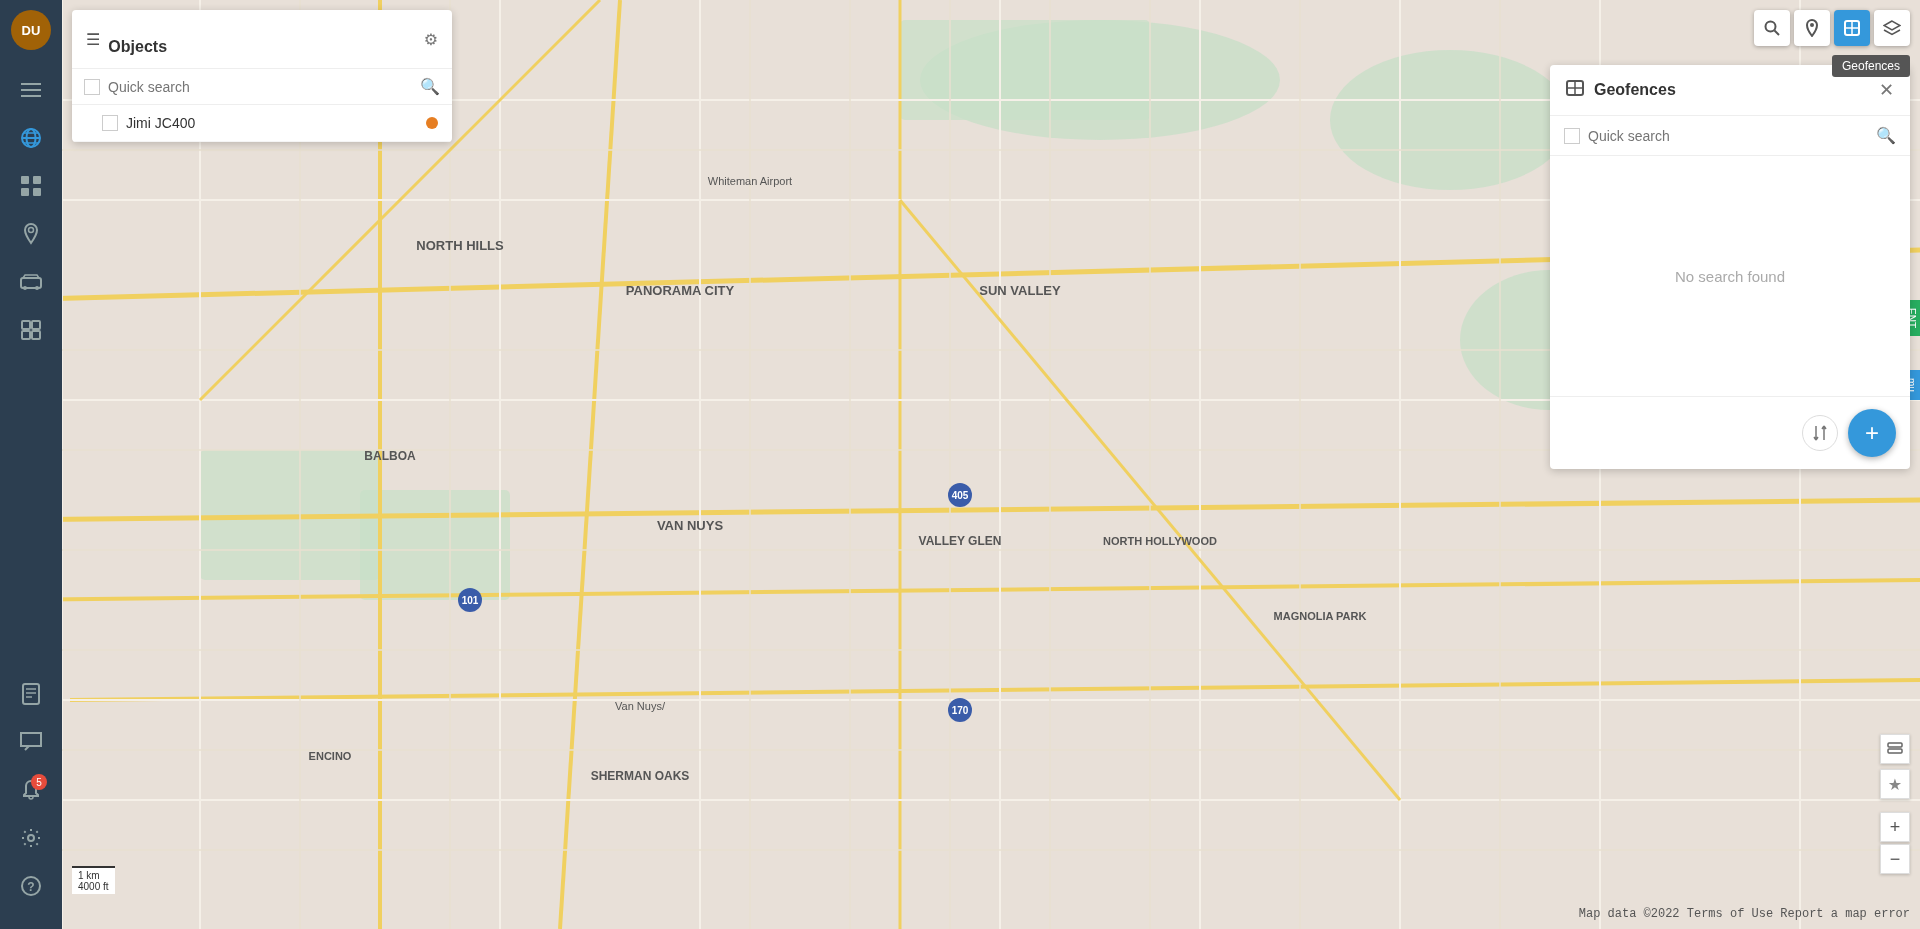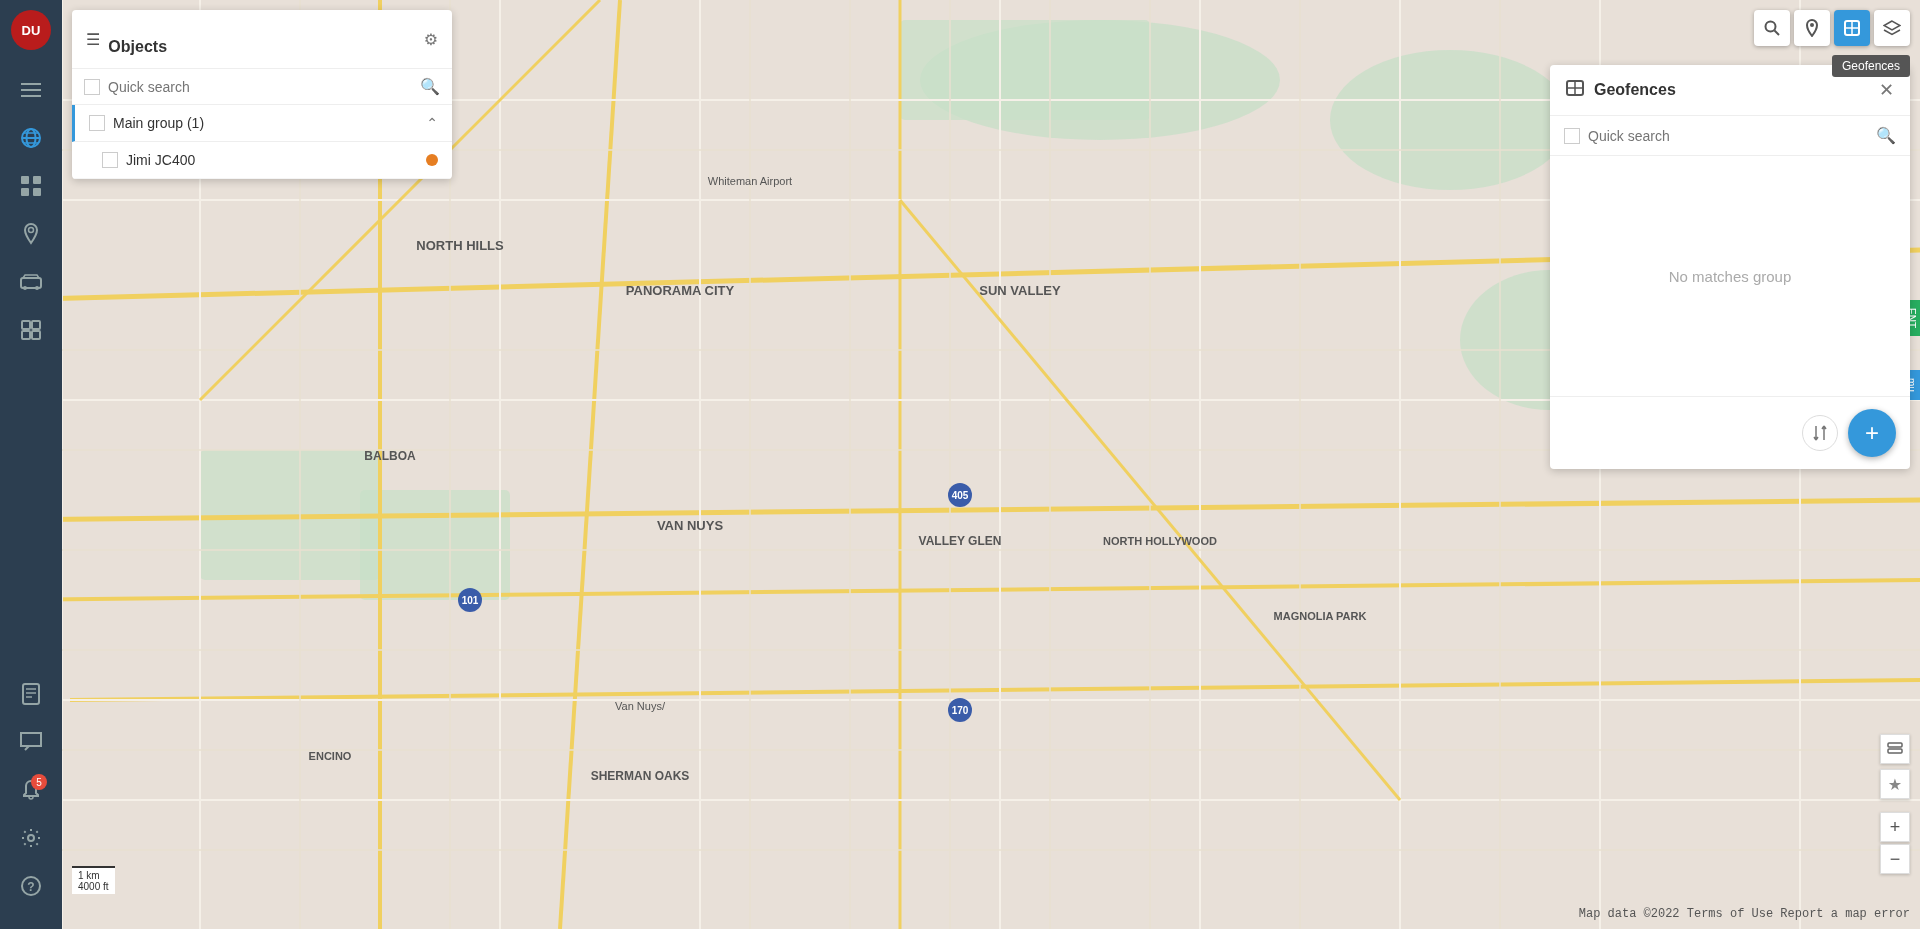--- a/index.html
+++ b/index.html
@@ -31,21 +31,21 @@
       display: flex;
       flex-direction: column;
       align-items: center;
       padding-top: 10px;
       z-index: 100;
     }
 
     .sidebar-avatar {
       width: 40px; height: 40px;
       border-radius: 50%;
-      background: #b91c1c;
+      background: #a16207;
       color: white;
       display: flex; align-items: center; justify-content: center;
       font-size: 13px; font-weight: bold;
       margin-bottom: 20px;
       cursor: pointer;
     }
 
     .sidebar-icon {
       width: 40px; height: 40px;
       display: flex; align-items: center; justify-content: center;
@@ -644,25 +644,20 @@
     <span class="objects-title">Objects</span>
     <span class="objects-settings">⚙</span>
   </div>
 
   <div class="objects-search">
     <div class="objects-search-checkbox"></div>
     <input type="text" style="border: none; outline: none; flex: 1 1 0%; font-size: 14px; color: rgb(153, 153, 153);" placeholder="Quick search">
     <span class="objects-search-icon">🔍</span>
   </div>
 
-  <div class="group-row">
-    <div class="group-checkbox"></div>
-    <span class="group-label">Main group (1)</span>
-    <span class="group-chevron">⌃</span>
-  </div>
 
   <div class="device-row">
     <div class="device-checkbox"></div>
     <span class="device-label">Jimi JC400</span>
     <div class="device-status"></div>
   </div>
 </div>
 
 <div id="top-right-toolbar">
   <div class="toolbar-btn" title="Search">
@@ -709,21 +704,21 @@
     <span class="geofences-close">✕</span>
   </div>
 
   <div class="geofences-search">
     <div class="geofences-search-checkbox"></div>
     <input type="text" style="border: none; outline: none; flex: 1 1 0%; font-size: 14px; color: rgb(153, 153, 153);" placeholder="Quick search">
     <span class="geofences-search-icon">🔍</span>
   </div>
 
   <div class="geofences-empty">
-    <span>No matches group</span>
+    <span>No search found</span>
   </div>
 
   <div class="geofences-footer">
     <div class="geofences-sort-btn">
       <svg width="14" height="16" viewBox="0 0 14 16" fill="none">
         <path d="M3 1v14M3 15l-2-3M3 15l2-3" stroke="#777" stroke-width="1.5"></path>
         <path d="M11 15V1M11 1l-2 3M11 1l2 3" stroke="#777" stroke-width="1.5"></path>
       </svg>
     </div>
     <div class="geofences-add-btn">

